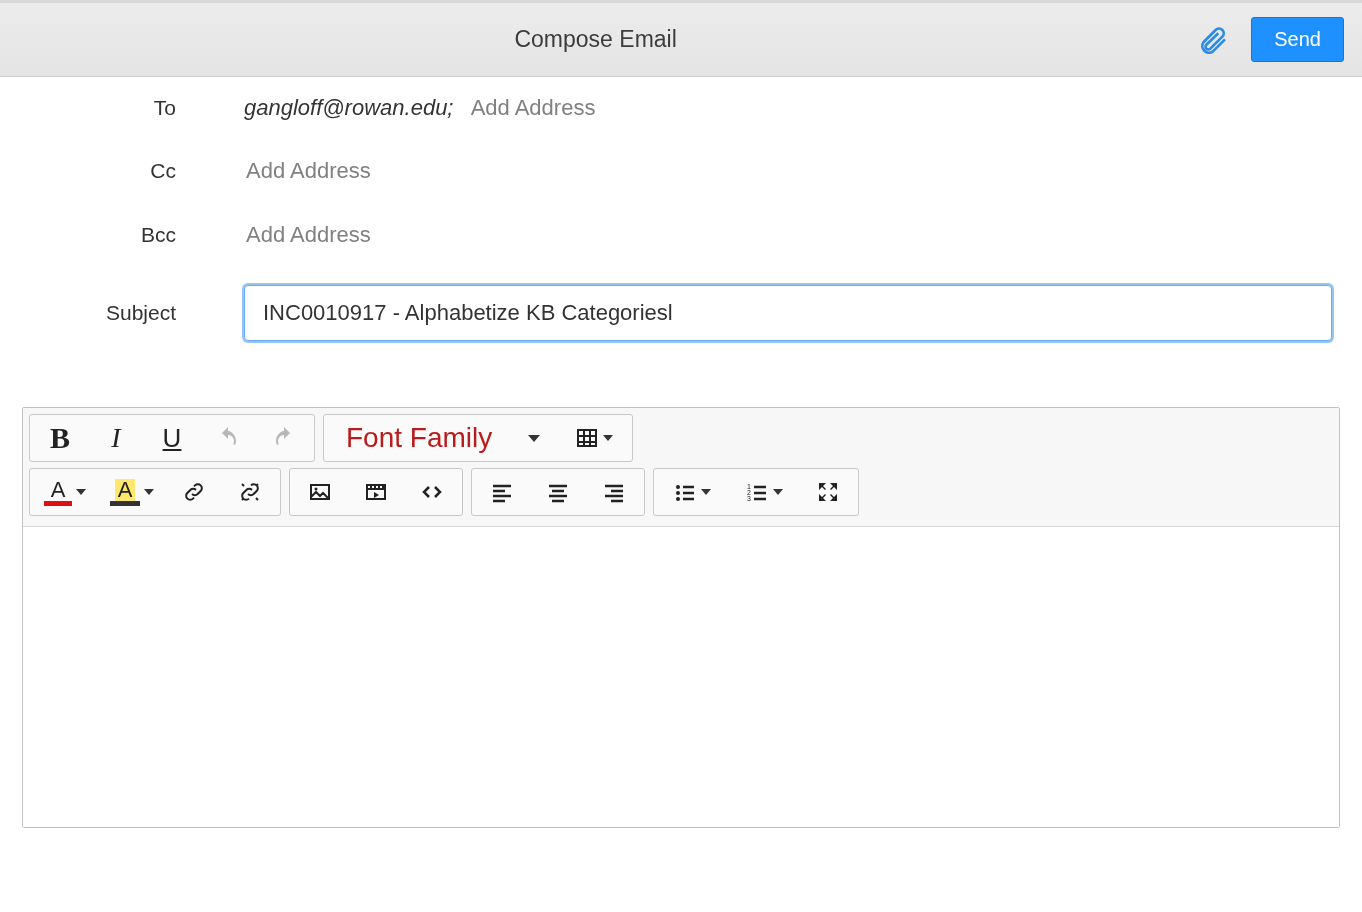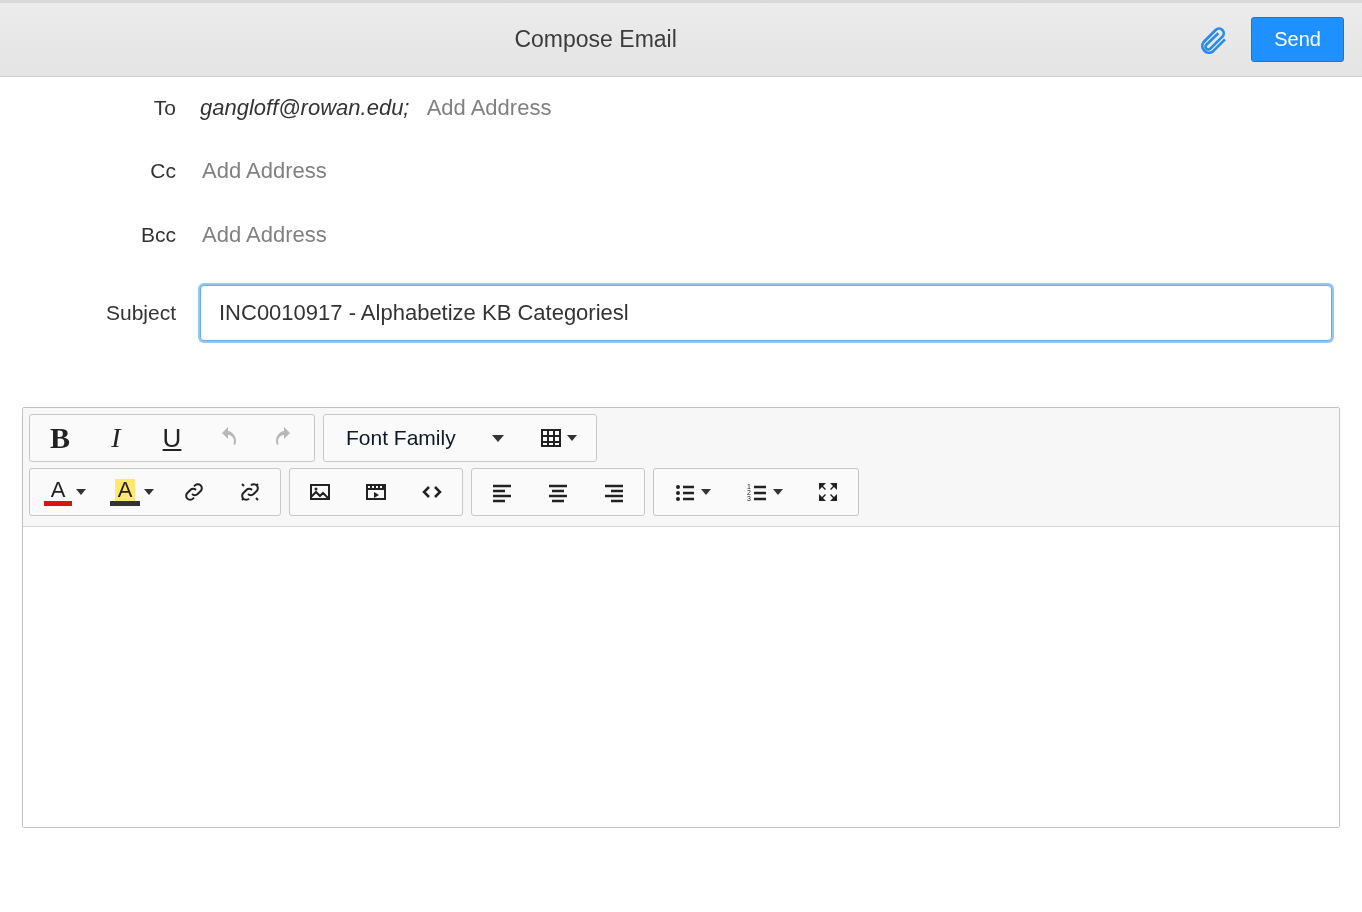--- a/index.html
+++ b/index.html
@@ -48,21 +48,21 @@
     color:#fff;
     border:1px solid var(--accent-border);
     border-radius:3px;
     font-size:20px;
     padding:10px 22px;
     cursor:pointer;
   }
 
   
   .form{padding:18px 30px 8px 0;}
-  .row{display:flex;align-items:baseline;margin-bottom:36px;}
+  .row{display:flex;align-items:baseline;margin-bottom:36px;gap:44px;}
   .row.subject-row{margin-bottom:30px;align-items:center;margin-top:35px;}
   .row.attach-row{margin-bottom:14px;}
   .label{
     width:200px;
     text-align:right;
     font-size:21px;
     color:#333;
     padding-right:24px;
   }
   .field{flex:1;position:relative;}
@@ -110,21 +110,21 @@
   }
   .tb-btn svg{width:24px;height:24px;}
   .tb-btn.bold-b{font-family:Georgia,serif;font-weight:900;font-size:30px;}
   .tb-btn.italic-i{font-family:Georgia,serif;font-style:italic;font-size:28px;}
   .tb-btn.underline-u{font-size:26px;text-decoration:underline;}
   .tb-btn.muted svg{fill:#b8b8b8;}
   .tb-dd{
     background:none;border:none;cursor:pointer;
     padding:8px 18px 8px 20px;
     display:flex;align-items:center;gap:36px;
-    font-size:21px;color:#0f172a;height:42px;
+    font-size:28px;color:#b91c1c;height:42px;
   }
   .caret{width:0;height:0;border-left:6px solid transparent;border-right:6px solid transparent;border-top:7px solid #333;display:inline-block;}
   .mini-caret{width:0;height:0;border-left:5px solid transparent;border-right:5px solid transparent;border-top:6px solid #333;display:inline-block;margin-left:4px;}
 
   .color-swatch-red{display:flex;flex-direction:column;align-items:center;line-height:1;}
   .color-swatch-red .letter{font-size:22px;font-weight:500;}
   .color-swatch-red .bar{width:28px;height:5px;background:#d11;}
   .color-swatch-yellow{display:flex;flex-direction:column;align-items:center;line-height:1;}
   .color-swatch-yellow .letter{font-size:22px;font-weight:500;background:#ffe86b;padding:0 3px;}
   .color-swatch-yellow .bar{width:30px;height:5px;background:#333;}

